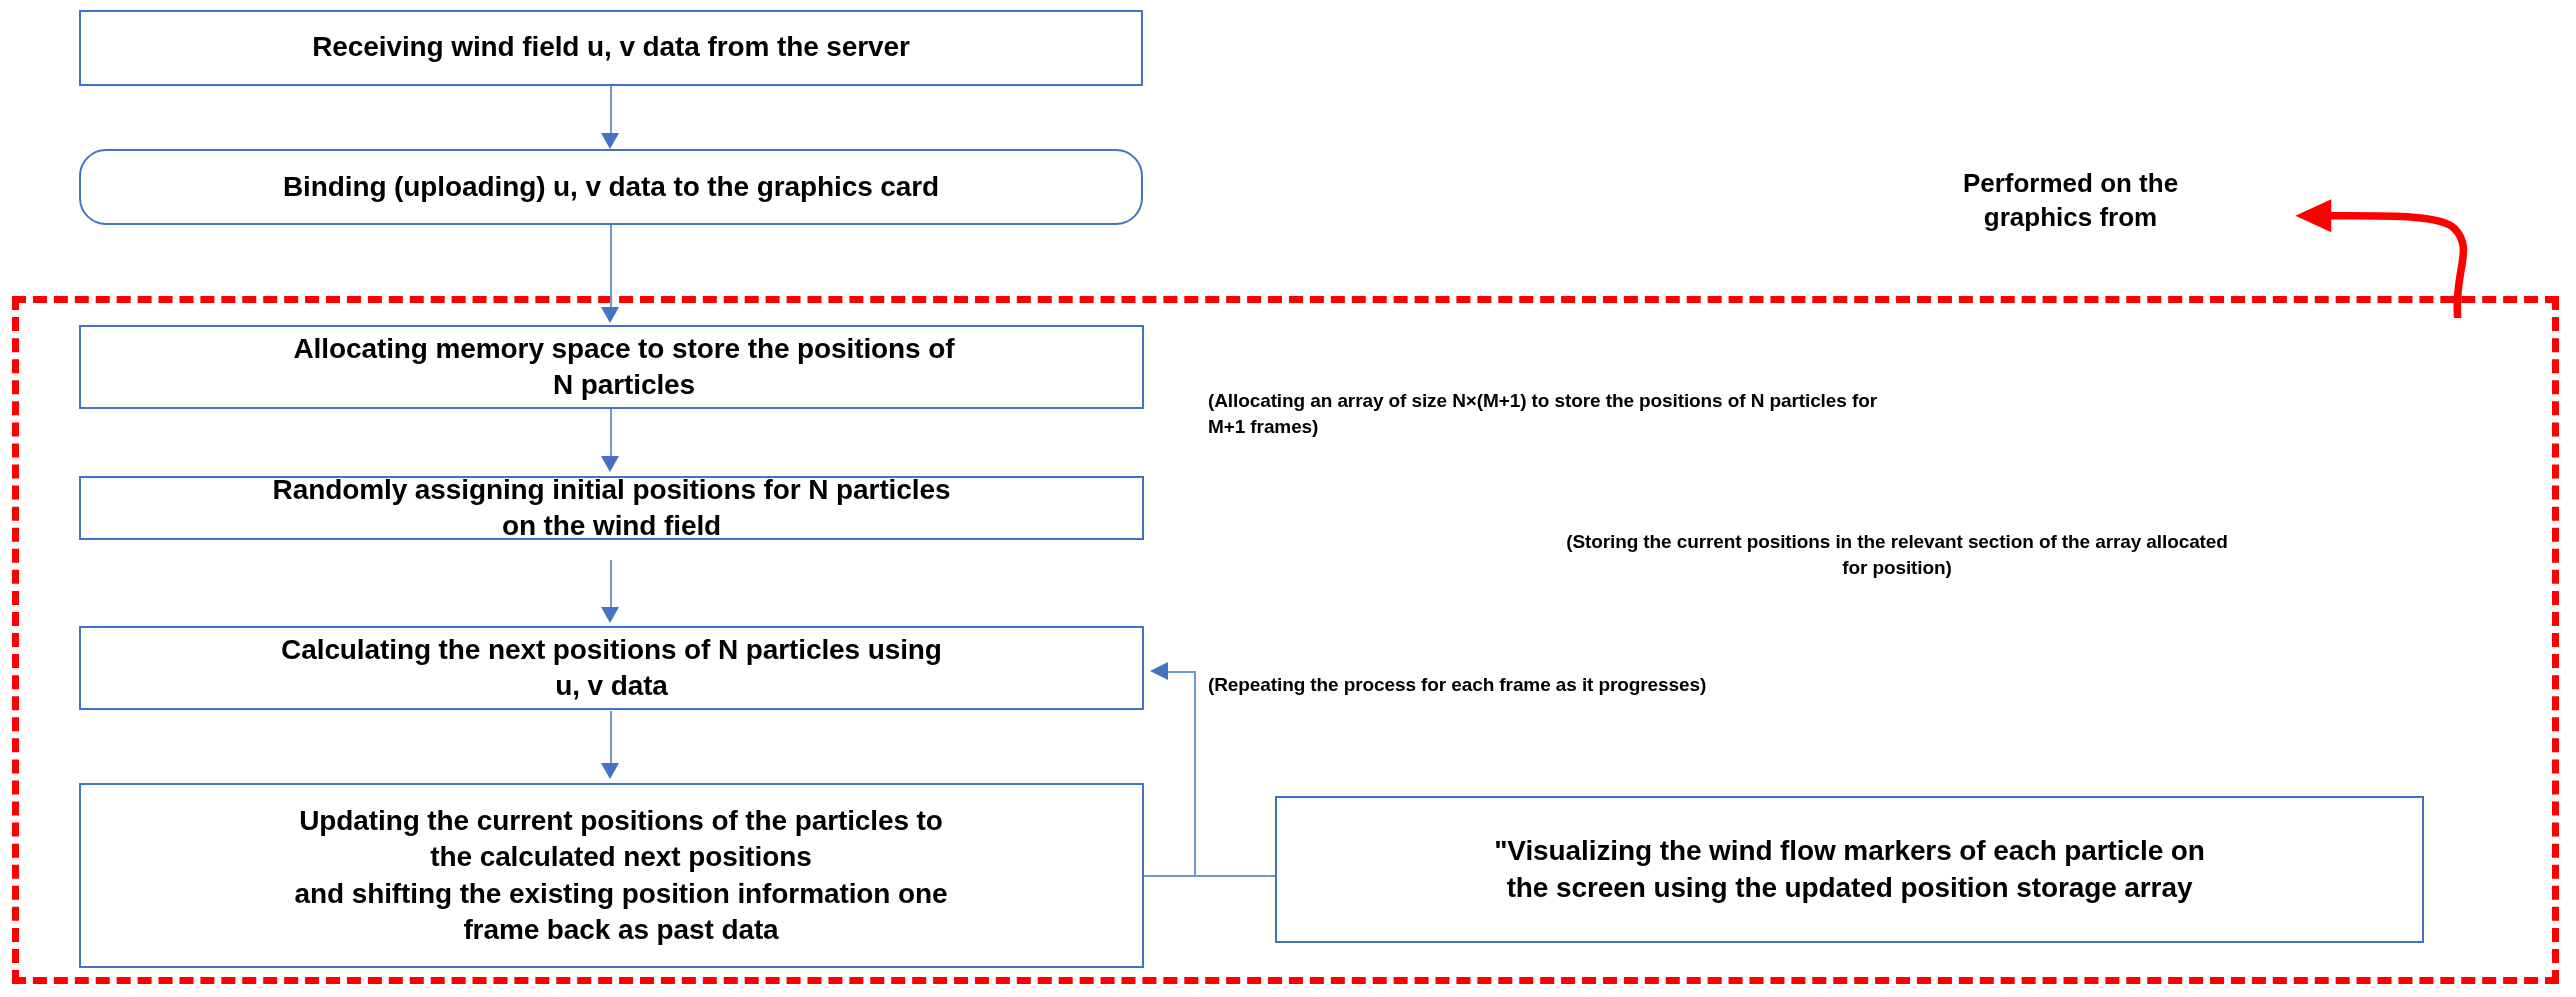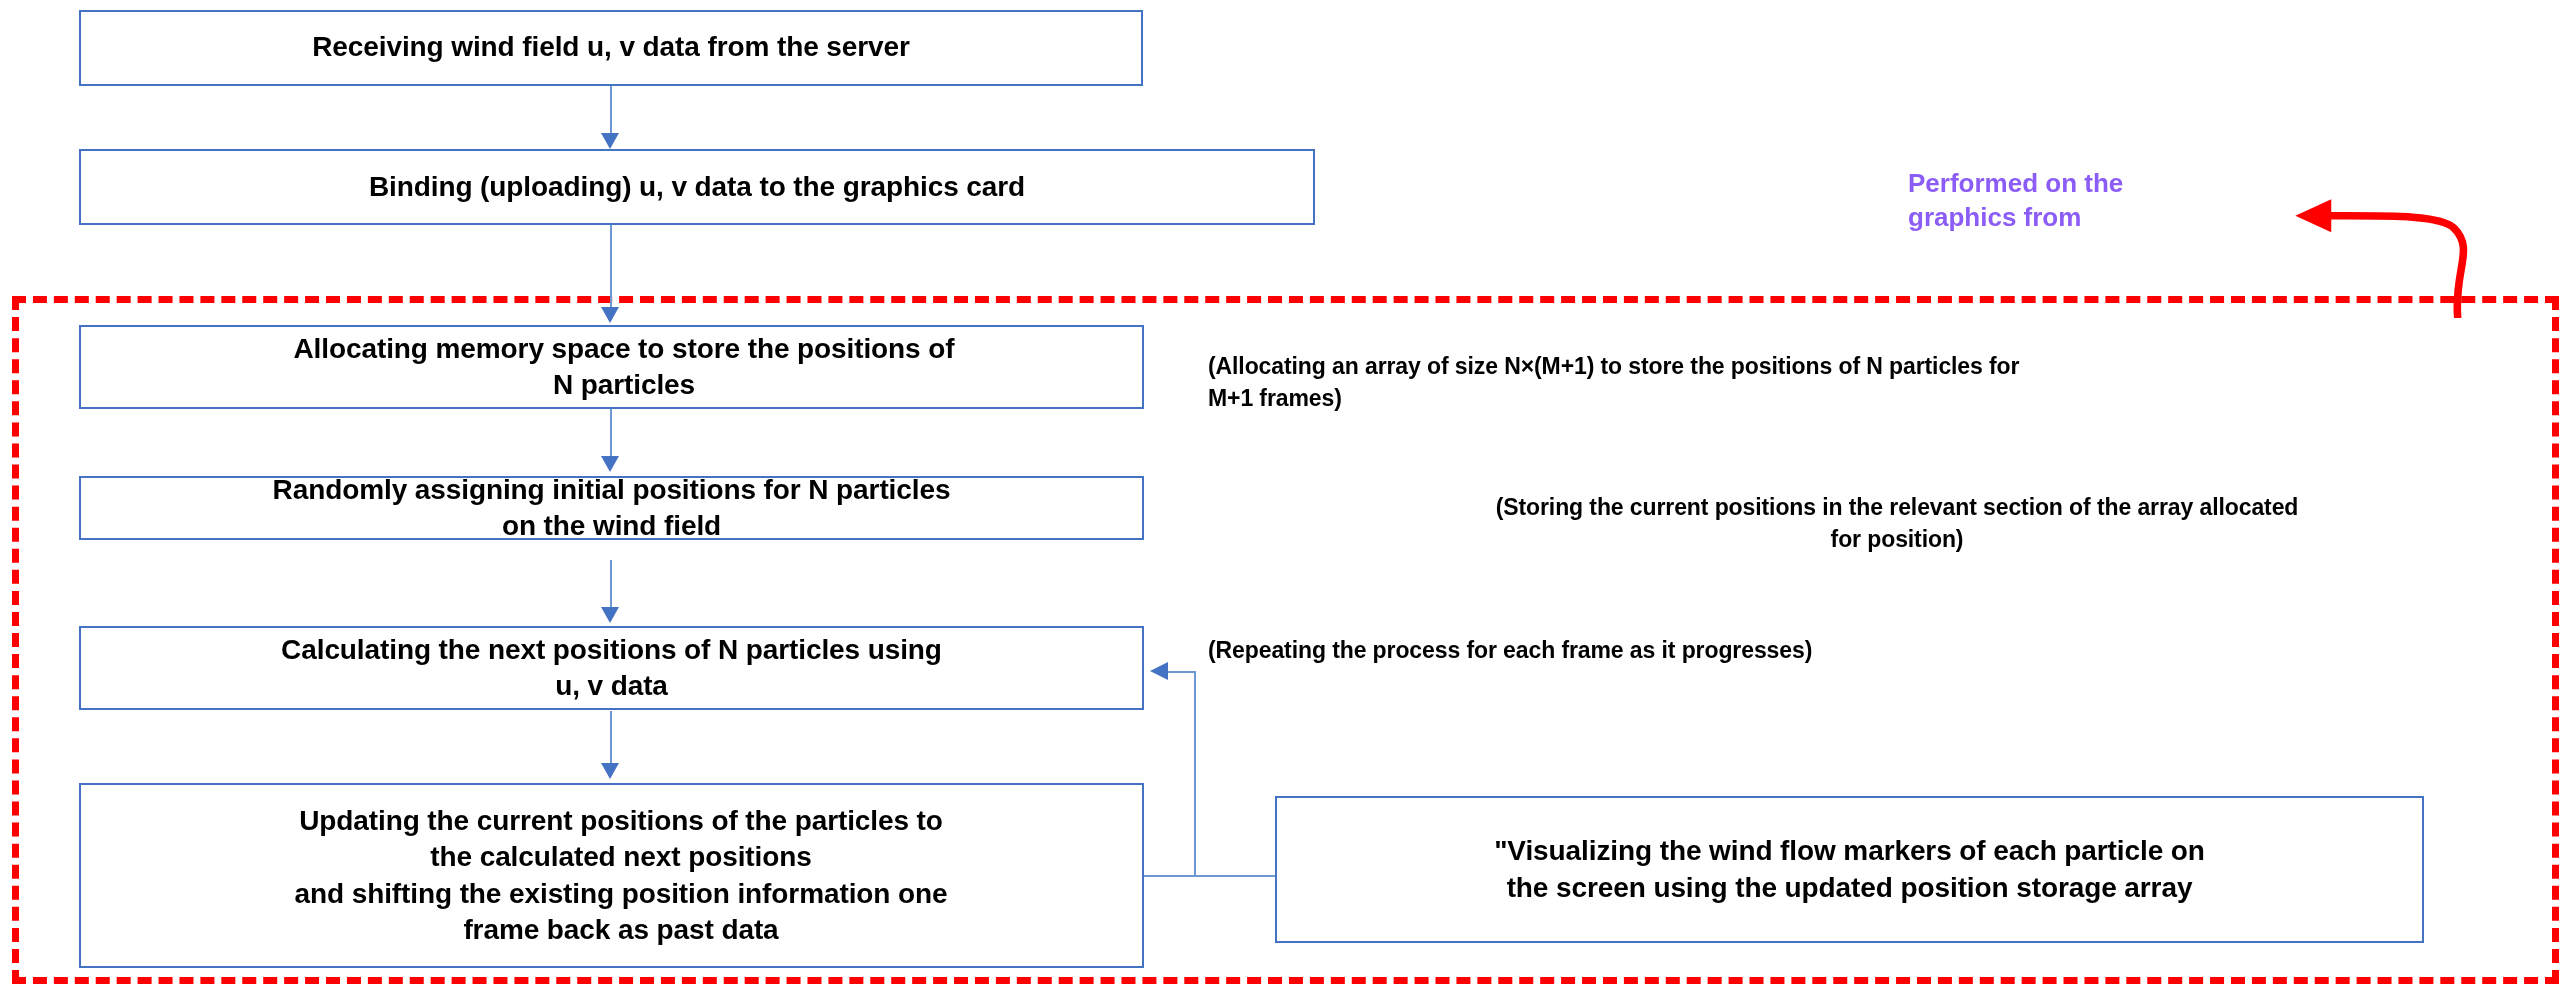--- a/index.html
+++ b/index.html
@@ -33,33 +33,34 @@
     padding: 2.8px 11px;
     letter-spacing: -0.1px;
   }
   .pbox .txt { width: 100%; }
 
   
   .note {
     position: absolute;
     color: #000000;
     font-weight: bold;
-    font-size: 23px;
+    font-size: 19px;
     line-height: 1.38;
     letter-spacing: -0.1px;
+    margin-top: 37px;
   }
 
   
   .callout-label {
     position: absolute;
-    color: #8b5cf6;
+    color: #000000;
     font-weight: bold;
     font-size: 26px;
     line-height: 1.30;
-    text-align: left;
+    text-align: center;
   }
 
   
   .dashed-region {
     position: absolute;
     box-sizing: border-box;
     border: 7.6px dashed #FF0000;
     background: transparent;
     pointer-events: none;
   }
@@ -120,21 +121,21 @@
     <polygon points="70,72 122,48 122,96" fill="#FF0000"></polygon>
   </svg>
 
   <div class="pbox" style="left:79px; top:9.7px; width:1064px; height:76px;align-items:center;">
     <div class="txt">Receiving wind field u, v data from the server</div>
   </div>
 
   <div class="vline" style="left:610px; top:86px; height:48px;"></div>
   <div class="arrow-down" style="left:601px; top:133px;"></div>
 
-  <div class="pbox" style="left:79px; top:149px; width:1236px; height:76px;">
+  <div class="pbox" style="left:79px; top:149px; width:1064px; height:76px;border-radius:27px;">
     <div class="txt">Binding (uploading) u, v data to the graphics card</div>
   </div>
 
   <div class="vline" style="left:610px; top:225px; height:84px;"></div>
   <div class="arrow-down" style="left:601px; top:307px;"></div>
 
   <div class="pbox" style="left:79px; top:325px; width:1065px; height:84px;padding-left:36px;">
     <div class="txt">
       <div>Allocating memory space to store the positions of</div>
       <div>N particles</div>

